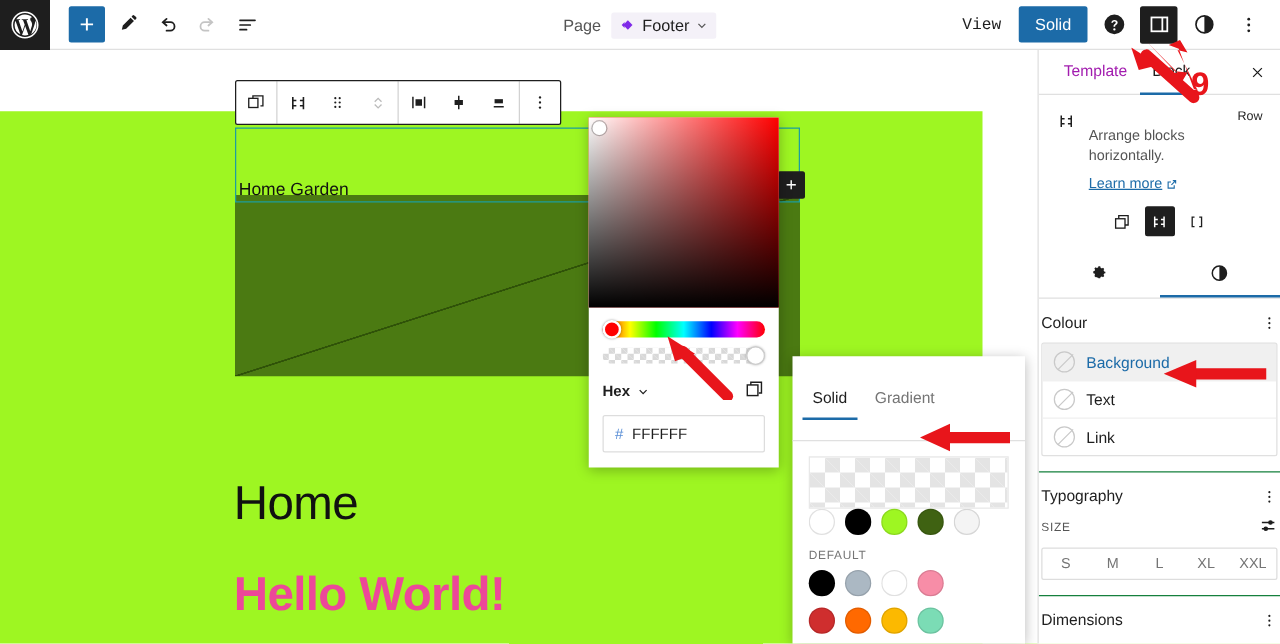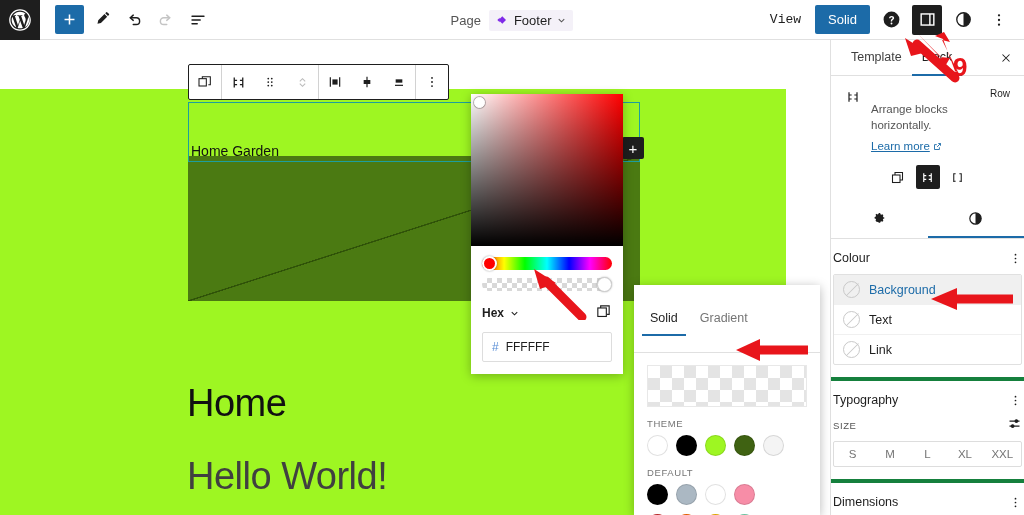--- a/index.html
+++ b/index.html
@@ -95,21 +95,21 @@
   .img-placeholder:after {
     content: ""; position: absolute; left: 0; top: 0; width: 100%; height: 100%;
     background: linear-gradient(to bottom right, transparent 49.7%, #2f5208 49.8%, #2f5208 50.2%, transparent 50.3%);
   }
   .heading-home {
     position: absolute; left: 187px; top: 342px; font-size: 38px;
     color: #111; font-weight: 400; letter-spacing: -0.5px;
   }
   .heading-hello {
     position: absolute; left: 187px; top: 415px; font-size: 38px;
-    color: #404040; font-weight: 400; letter-spacing: -0.5px;
+    color: #ec4899; font-weight: 700; letter-spacing: -0.5px;
   }
 
   
   .block-toolbar {
     position: absolute; left: 188px; top: 64px; height: 36px;
     background: #fff; border: 1px solid #1e1e1e; border-radius: 2px;
     display: flex; align-items: center; z-index: 20;
   }
   .bt-group { display: flex; align-items: center; height: 100%; }
   .bt-sep { width: 1px; height: 100%; background: #1e1e1e33; }
@@ -210,21 +210,21 @@
   .sidebar {
     position: absolute; top: 40px; right: 0; width: 194px; height: 475px;
     background: #fff; border-left: 1px solid #e0e0e0; z-index: 25;
     overflow: hidden;
   }
   .sb-tabs {
     display: flex; align-items: center; height: 36px;
     border-bottom: 1px solid #e0e0e0; padding-left: 10px; position: relative;
   }
   .sb-tab {
-    font-size: 12.5px; color: #404040; padding: 0 10px; line-height: 35px;
+    font-size: 12.5px; color: #a21caf; padding: 0 10px; line-height: 35px;
     height: 36px; cursor: pointer; border-bottom: 2px solid transparent;
   }
   .sb-tab.active { color: #1e1e1e; border-bottom-color: #1c6ba8; }
   .sb-close {
     position: absolute; right: 6px; top: 6px; width: 24px; height: 24px;
     display: flex; align-items: center; justify-content: center;
     cursor: pointer; font-size: 14px; color: #1e1e1e;
   }
   .block-card { padding: 12px 14px 10px 14px; display: flex; gap: 10px; }
   .block-card .bicon { color: #1e1e1e; padding-top: 1px; }
@@ -245,21 +245,21 @@
 
   .sb-icon-tabs {
     display: flex; border-bottom: 1px solid #e0e0e0; height: 38px;
   }
   .sb-itab {
     flex: 1; display: flex; align-items: center; justify-content: center;
     cursor: pointer; border-bottom: 2px solid transparent; color: #1e1e1e;
   }
   .sb-itab.active { border-bottom-color: #1c6ba8; }
 
-  .panel { padding: 12px 2px; border-bottom: 4px solid #15803d; }
+  .panel { padding: 12px 2px; border-bottom: 1px solid #15803d; }
   .panel-head {
     display: flex; align-items: center; justify-content: space-between;
     margin-bottom: 9px;
   }
   .panel-title { font-size: 12.5px; color: #1e1e1e; }
   .kebab { cursor: pointer; color: #1e1e1e; line-height: 0; }
   .color-list { border: 1px solid #e0e0e0; border-radius: 2px; overflow: hidden; }
   .color-row {
     display: flex; align-items: center; gap: 9px; padding: 6px 9px;
     font-size: 12.5px; cursor: pointer; border-bottom: 1px solid #f0f0f0;
@@ -413,21 +413,20 @@
     <span>FFFFFF</span>
   </div>
 </div>
 
 <div class="palette">
   <div class="pal-tabs">
     <div class="pal-tab active">Solid</div>
     <div class="pal-tab">Gradient</div>
   </div>
   <div class="swatch-preview"></div>
-  <div class="pal-label">Theme</div>
   <div class="swatches">
     <div class="swatch" style="background:#FFFFFF"></div>
     <div class="swatch" style="background:#000000"></div>
     <div class="swatch" style="background:#9EF622"></div>
     <div class="swatch" style="background:#3F6212"></div>
     <div class="swatch" style="background:#F4F4F4"></div>
   </div>
   <div class="pal-label">Default</div>
   <div class="swatches default-grid">
     <div class="swatch" style="background:#000000"></div>

